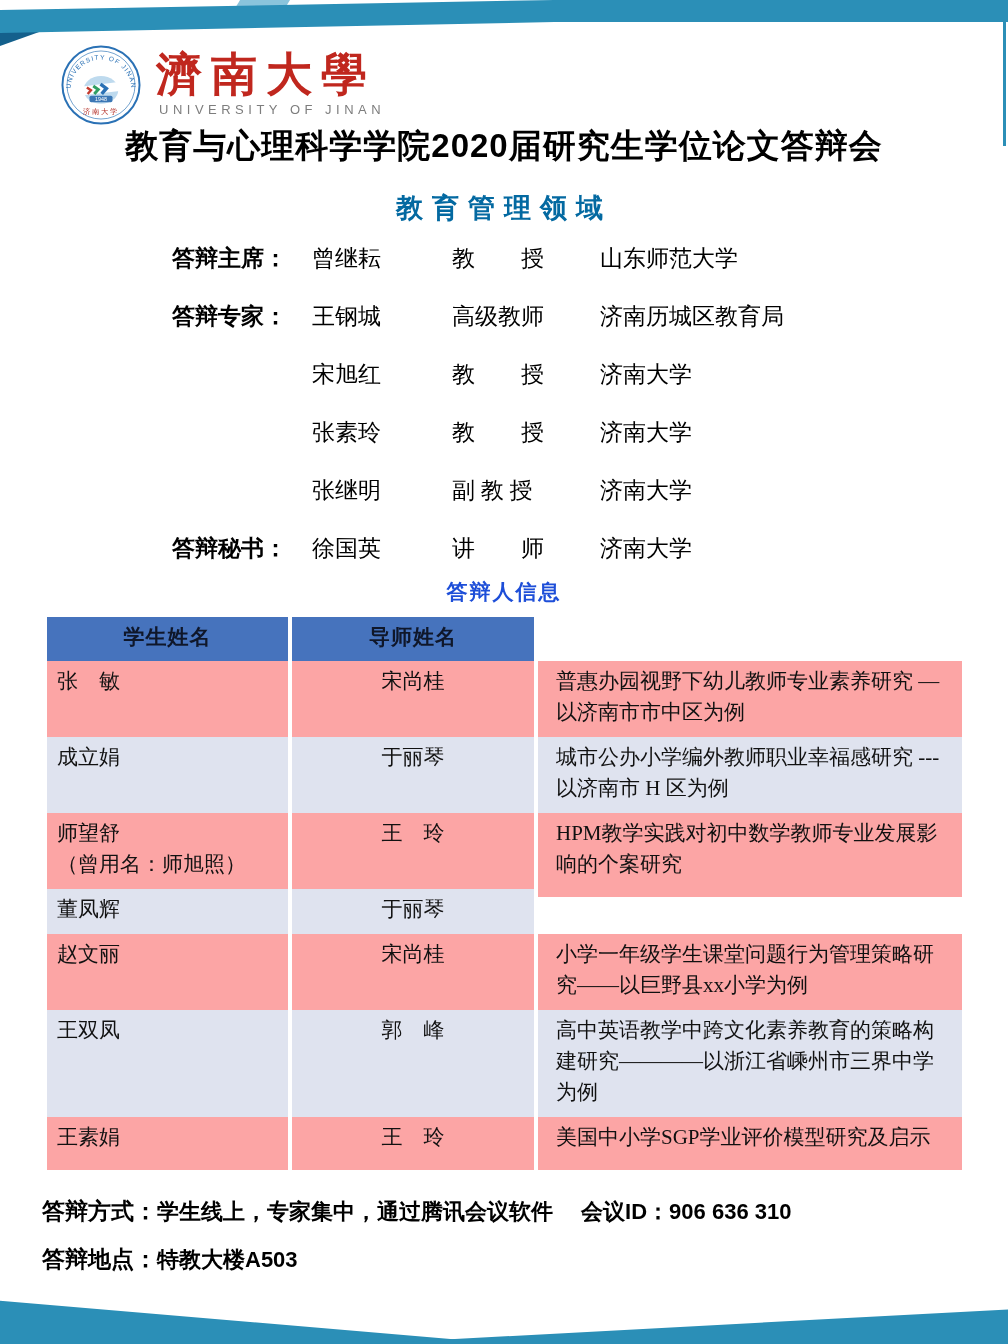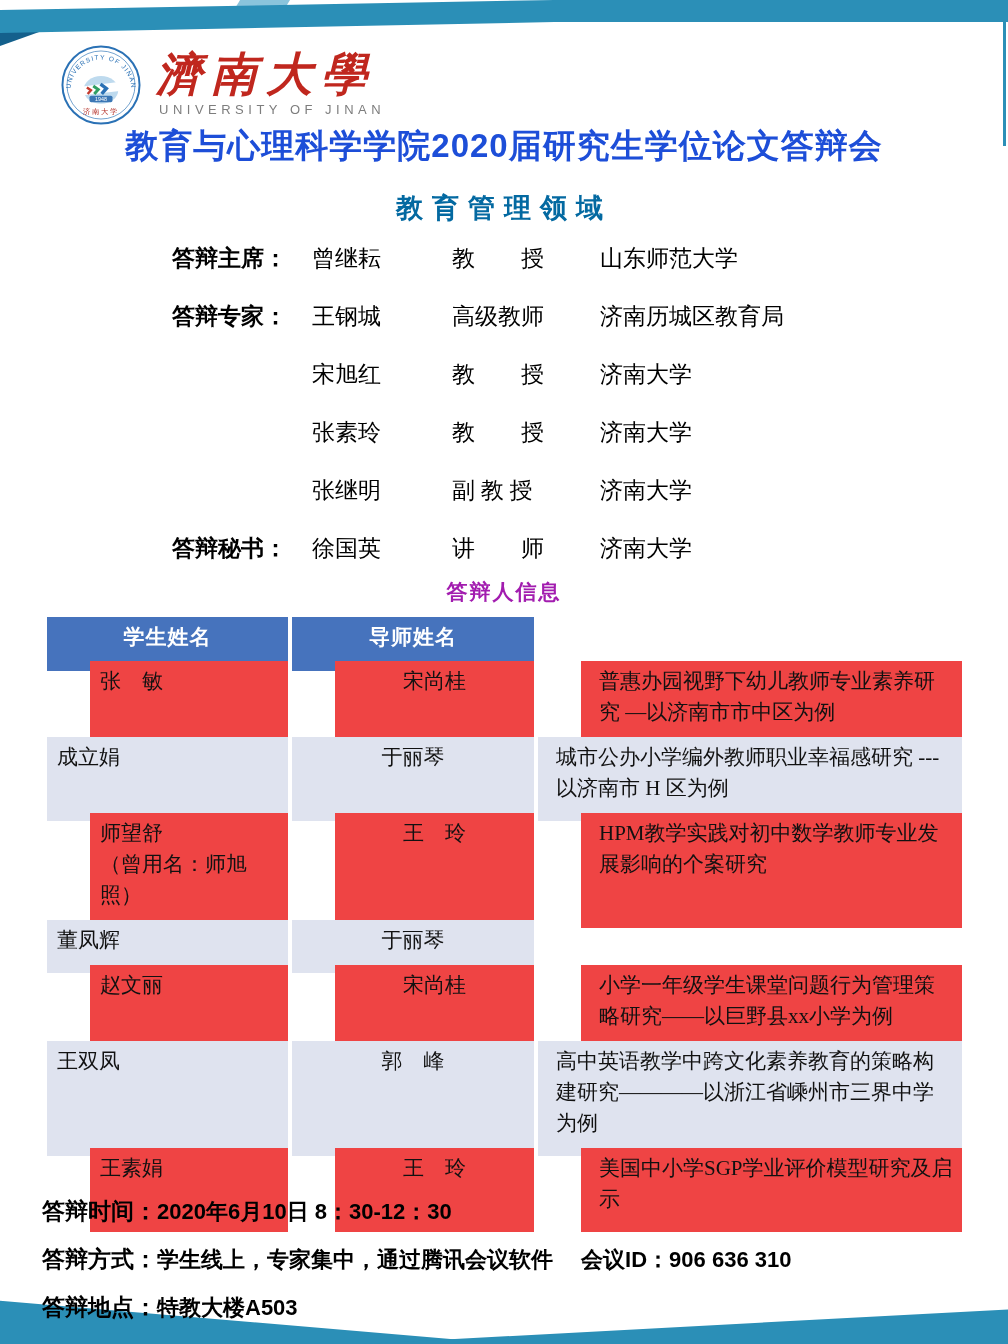--- a/index.html
+++ b/index.html
@@ -47,70 +47,70 @@
   }
 
   
   .logo-row{
     position:absolute;left:60px;top:44px;display:flex;align-items:flex-start;z-index:4;
   }
   .seal{width:82px;height:82px;flex:0 0 auto;}
   .brand{margin-left:14px;padding-top:6px;}
   .brand-calligraphy{
     font-family:"Liberation Serif","DejaVu Serif",serif;
-    font-style:italic;font-weight:bold;
+    font-weight:bold;
     font-size:46px;line-height:50px;letter-spacing:9px;
     color:#c0271e;white-space:nowrap;
   }
   .brand-sub{
     font-family:"Liberation Sans","DejaVu Sans",sans-serif;
     font-size:13px;letter-spacing:4.5px;color:#7d7d7d;
     margin-top:2px;margin-left:3px;white-space:nowrap;
   }
 
   
   .main-title{
     position:absolute;left:0;top:124px;width:100%;text-align:center;
     font-family:"Liberation Sans","DejaVu Sans",sans-serif;
-    font-weight:bold;font-size:33px;letter-spacing:1px;color:#1d4ed8;
+    font-weight:bold;font-size:33px;letter-spacing:1px;color:#000000;
   }
   .subtitle{
     position:absolute;left:0;top:190px;width:100%;text-align:center;
     font-weight:bold;font-size:27px;letter-spacing:9px;color:#0369a1;
   }
 
   
   .committee{
     position:absolute;left:172px;top:242px;
     display:grid;grid-template-columns:140px 140px 148px auto;
     font-size:23px;color:#000;
   }
   .committee > div{height:58px;line-height:34px;white-space:nowrap;}
   .c-label{font-weight:bold;}
 
   .section-title{
     position:absolute;left:0;top:578px;width:100%;text-align:center;
-    font-weight:bold;font-size:21px;letter-spacing:2px;color:#a21caf;
+    font-weight:bold;font-size:21px;letter-spacing:2px;color:#1d4ed8;
   }
 
   
   .defense-table{
     position:absolute;left:47px;top:617px;width:915px;z-index:1;
     font-size:21px;
   }
   .t-row{
     display:grid;grid-template-columns:241px 242px 424px;column-gap:4px;
     margin-bottom:3px;
   }
   .t-head .cell{
-    background:#4673bd;color:#ffffff;font-weight:bold;
+    background:#4673bd;color:#0f172a;font-weight:bold;
     text-align:center;padding:6px 0 7px 0;letter-spacing:1px;
   }
   .cell{min-height:100%;}
-  .row-odd  .cell{background:#ef4444;margin-left:43px;}
+  .row-odd  .cell{background:#fca5a5;}
   .row-even .cell{background:#dfe3ef;}
   .cell-student{padding:5px 8px 6px 10px;line-height:31px;white-space:pre-line;}
   .cell-supervisor{padding:5px 4px 6px 4px;text-align:center;line-height:31px;}
   .cell-thesis{padding:5px 8px 6px 18px;line-height:31px;}
 
   
   .footer{
     position:absolute;left:42px;top:1196px;z-index:4;
     font-size:23px;color:#000;
   }
@@ -228,23 +228,20 @@
   </div>
   <div class="t-row row-odd">
     <div class="cell cell-student">王素娟</div>
     <div class="cell cell-supervisor">王　玲</div>
     <div class="cell cell-thesis">美国中小学SGP学业评价模型研究及启示</div>
   </div>
 </div>
 
 <div class="footer">
   <div class="f-line">
-    <span class="f-label">答辩时间：</span><span class="f-value">2020年6月10日  8：30-12：30</span>
-  </div>
-  <div class="f-line">
     <span class="f-label">答辩方式：</span><span class="f-value">学生线上，专家集中，通过腾讯会议软件　 会议ID：906 636 310</span>
   </div>
   <div class="f-line">
     <span class="f-label">答辩地点：</span><span class="f-value">特教大楼A503</span>
   </div>
 </div>
 
 <div class="ribbon-bottom">
   <div class="wedge-left"></div>
   <div class="wedge-right"></div>

